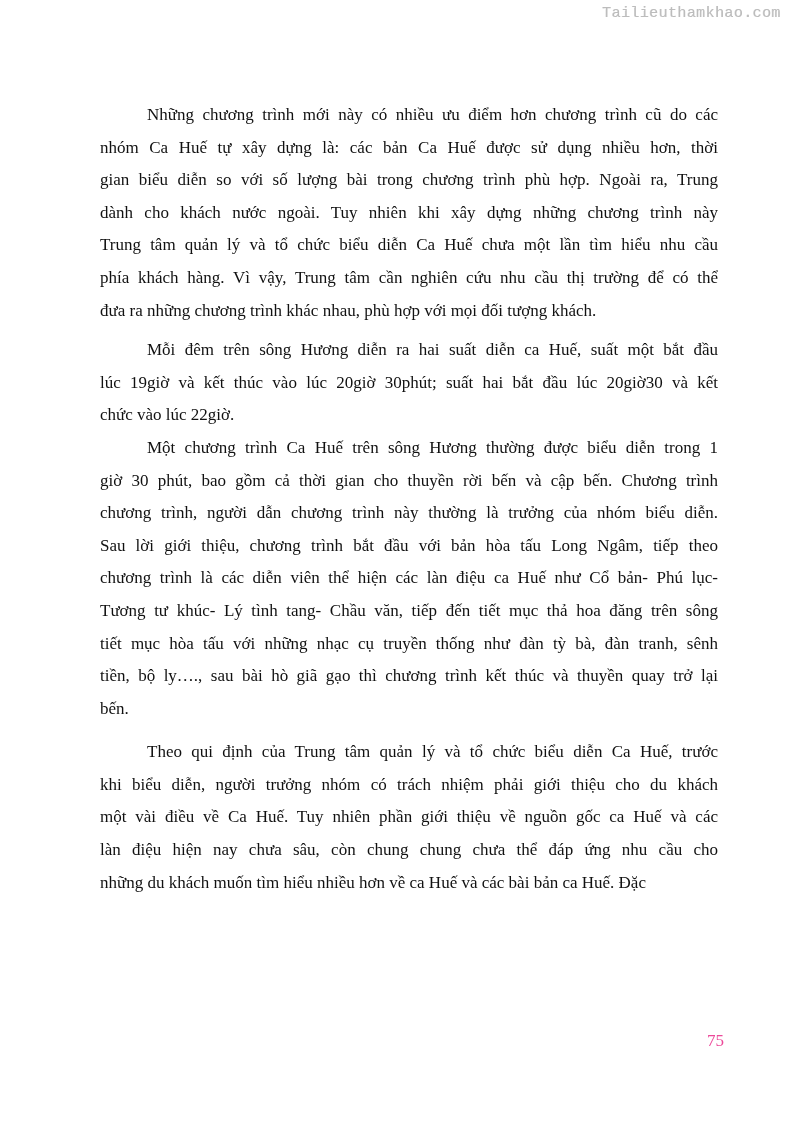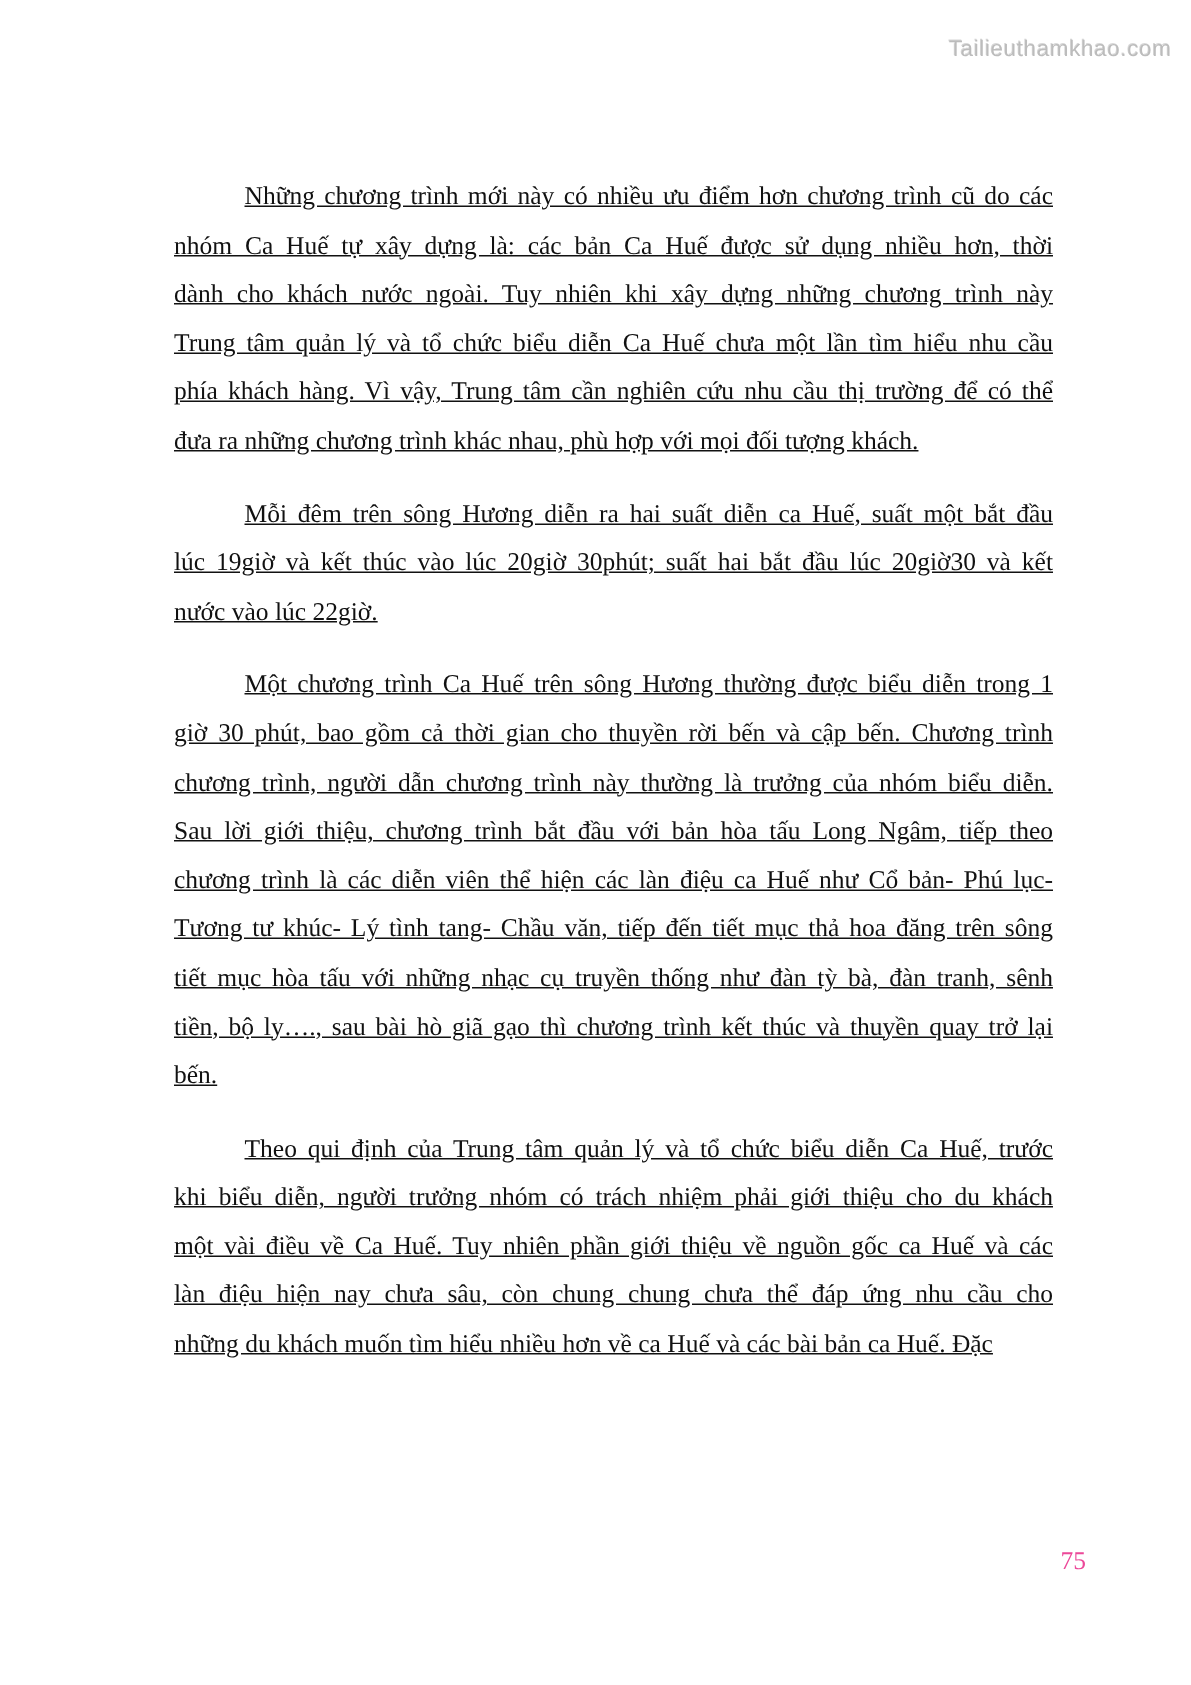--- a/index.html
+++ b/index.html
@@ -14,38 +14,38 @@
   }
   .page {
     position: relative;
     width: 794px;
     height: 1123px;
     background: #ffffff;
     overflow: hidden;
   }
   .watermark {
     position: absolute;
-    top: 24px;
+    top: 5px;
     right: 13px;
     font-size: 15px;
     letter-spacing: 0.4px;
     color: #bcbcbc;
     text-shadow: 1px 1px 0 #ffffff, -0.5px -0.5px 0 #d8d8d8;
-    font-family: Liberation Sans, sans-serif;
+    font-family: Liberation Mono, monospace;
   }
   .content {
     position: absolute;
     left: 100px;
     top: 99px;
     width: 618px;
     font-size: 17px;
     line-height: 32.6px;
     color: #111111;
   }
-  .paragraph { margin: 16px; text-decoration: underline; }
+  .paragraph { margin: 0; }
   
   .paragraph:nth-child(2) { margin-top: 7px; }
   .paragraph:nth-child(3) { margin-top: 0px; }
   .paragraph:nth-child(4) { margin-top: 11px; }
   .line {
     text-align: justify;
     text-align-last: justify;
   }
   .line.para-end {
     text-align-last: auto;
@@ -64,29 +64,30 @@
 </head>
 <body>
 
 <div class="page">
   <div class="watermark">Tailieuthamkhao.com</div>
 
   <div class="content">
       <div class="paragraph">
         <div class="line para-start">Những chương trình mới này có nhiều ưu điểm hơn chương trình cũ do các</div>
         <div class="line">nhóm Ca Huế tự xây dựng là: các bản Ca Huế được sử dụng nhiều hơn, thời</div>
+        <div class="line">gian biểu diễn so với số lượng bài trong chương trình phù hợp. Ngoài ra, Trung</div>
         <div class="line">dành cho khách nước ngoài. Tuy nhiên khi xây dựng những chương trình này</div>
         <div class="line">Trung tâm quản lý và tổ chức biểu diễn Ca Huế chưa một lần tìm hiểu nhu cầu</div>
         <div class="line">phía khách hàng. Vì vậy, Trung tâm cần nghiên cứu nhu cầu thị trường để có thể</div>
         <div class="line para-end">đưa ra những chương trình khác nhau, phù hợp với mọi đối tượng khách.</div>
       </div>
       <div class="paragraph">
         <div class="line para-start">Mỗi đêm trên sông Hương diễn ra hai suất diễn ca Huế, suất một bắt đầu</div>
         <div class="line">lúc 19giờ và kết thúc vào lúc 20giờ 30phút; suất hai bắt đầu lúc 20giờ30 và kết</div>
-        <div class="line para-end">nước vào lúc 22giờ.</div>
+        <div class="line para-end">chức vào lúc 22giờ.</div>
       </div>
       <div class="paragraph">
         <div class="line para-start">Một chương trình Ca Huế trên sông Hương thường được biểu diễn trong 1</div>
         <div class="line">giờ 30 phút, bao gồm cả thời gian cho thuyền rời bến và cập bến. Chương trình</div>
         <div class="line">chương trình, người dẫn chương trình này thường là trưởng của nhóm biểu diễn.</div>
         <div class="line">Sau lời giới thiệu, chương trình bắt đầu với bản hòa tấu Long Ngâm, tiếp theo</div>
         <div class="line">chương trình là các diễn viên thể hiện các làn điệu ca Huế như Cổ bản- Phú lục-</div>
         <div class="line">Tương tư khúc- Lý tình tang- Chầu văn, tiếp đến tiết mục thả hoa đăng trên sông</div>
         <div class="line">tiết mục hòa tấu với những nhạc cụ truyền thống như đàn tỳ bà, đàn tranh, sênh</div>
         <div class="line">tiền, bộ ly…., sau bài hò giã gạo thì chương trình kết thúc và thuyền quay trở lại</div>

